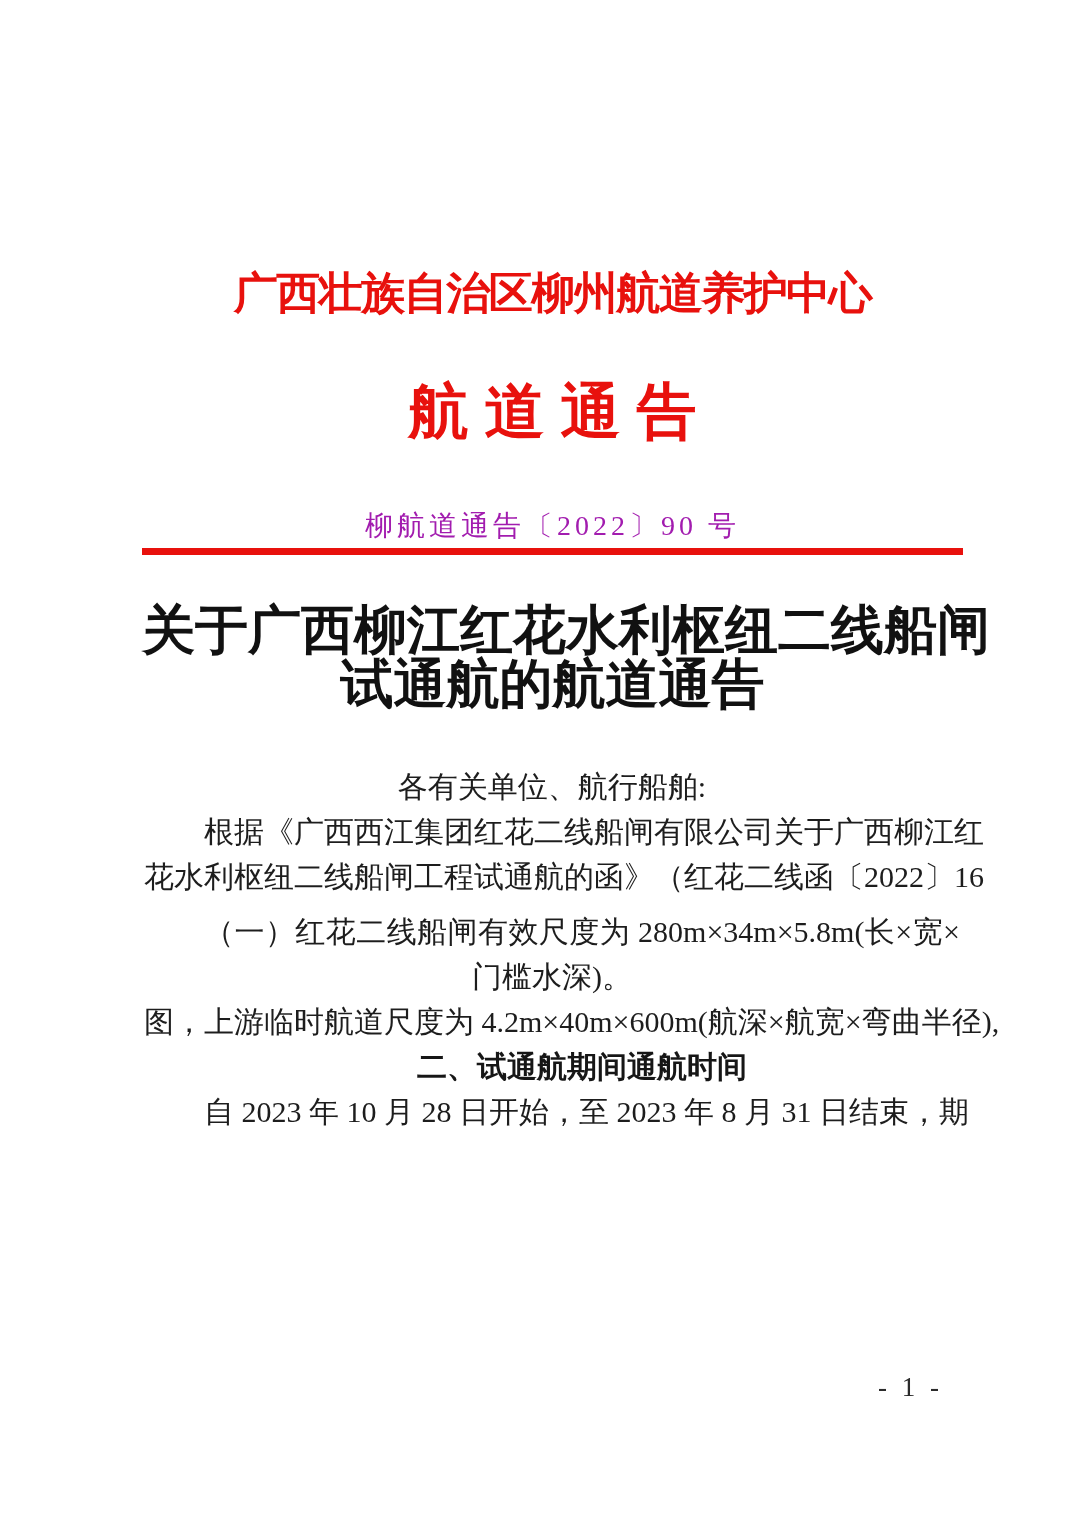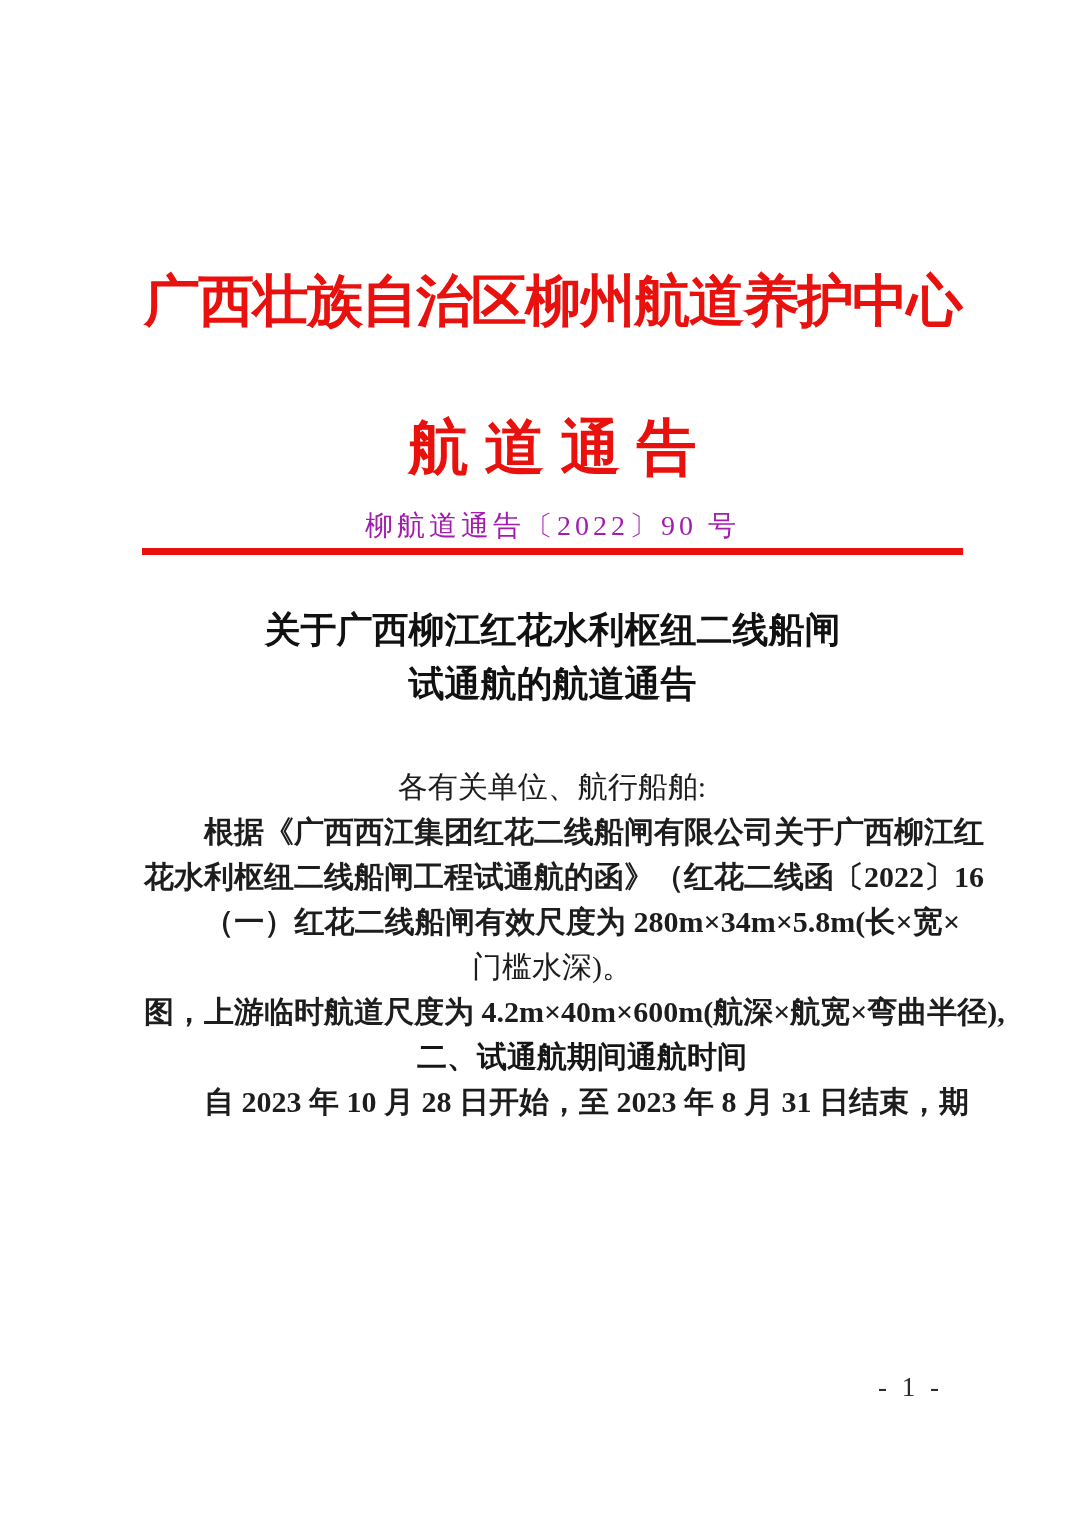--- a/index.html
+++ b/index.html
@@ -23,29 +23,28 @@
     position: absolute;
     left: 0;
     width: 100%;
     text-align: center;
     color: var(--accent, #e8110d);
     font-weight: bold;
     white-space: nowrap;
   }
   #org-line1 {
     top: 264px;
-    font-size: 56px;
+    font-size: 44px;
     letter-spacing: -1.5px;
   }
   #org-line2 {
     top: 372px;
     font-size: 60px;
     letter-spacing: 16px;
     text-indent: 16px;
-    margin-top: 36px;
   }
   #doc-number {
     position: absolute;
     top: 507px;
     left: 0;
     width: 100%;
     text-align: center;
     font-size: 28px;
     letter-spacing: 4px;
     color: #a21caf;
@@ -58,21 +57,21 @@
     width: 100%;
     height: 7px;
     background: var(--accent, #e8110d);
   }
   #doc-title {
     position: absolute;
     top: 603px;
     left: 0;
     width: 100%;
     text-align: center;
-    font-size: 36px;
+    font-size: 53px;
     line-height: 54px;
     font-weight: bold;
     color: #111111;
     white-space: nowrap;
   }
   #body-lines {
     position: absolute;
     top: 764px;
     left: 2px;
     width: 816px;
@@ -82,28 +81,27 @@
   .line {
     line-height: 45px;
     height: 45px;
     white-space: nowrap;
     text-align: center;
   }
   .line.indent { padding-left: 60px; }
   .line.fill {
     text-align: justify;
     text-align-last: justify;
-    font-weight: bold;
   }
   .line.heading {
     font-family: "Liberation Sans", "DejaVu Sans", sans-serif;
     font-weight: bold;
     color: #161616;
   }
-  .line.gap { }
+  .line.gap { margin-top: 10px; }
   #page-number {
     position: absolute;
     top: 1372px;
     right: 20px;
     font-size: 27px;
     letter-spacing: 4px;
     color: #2b2b2b;
     white-space: nowrap;
   }
 </style>

